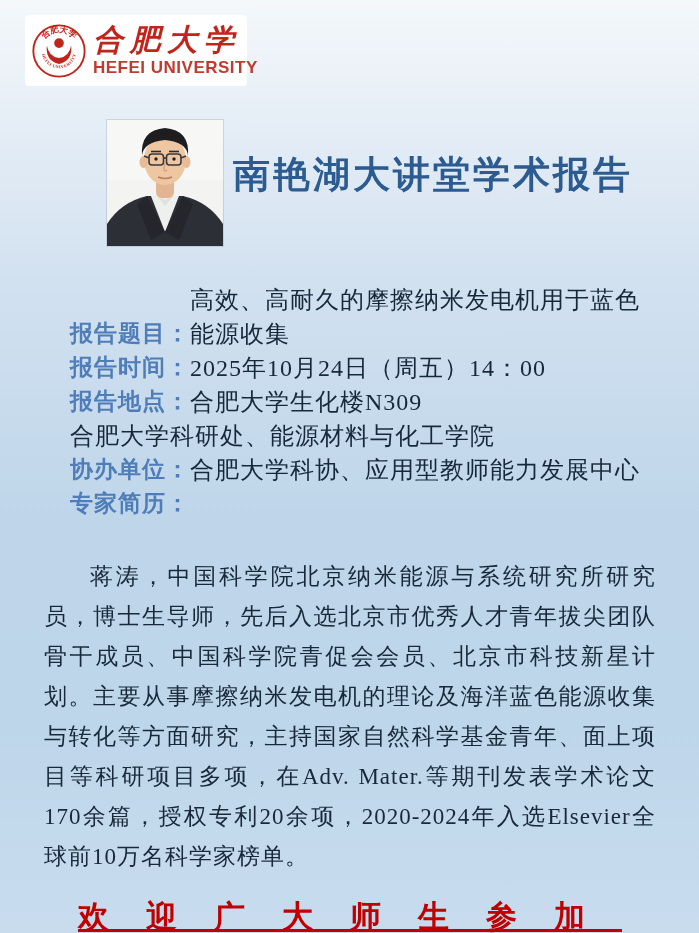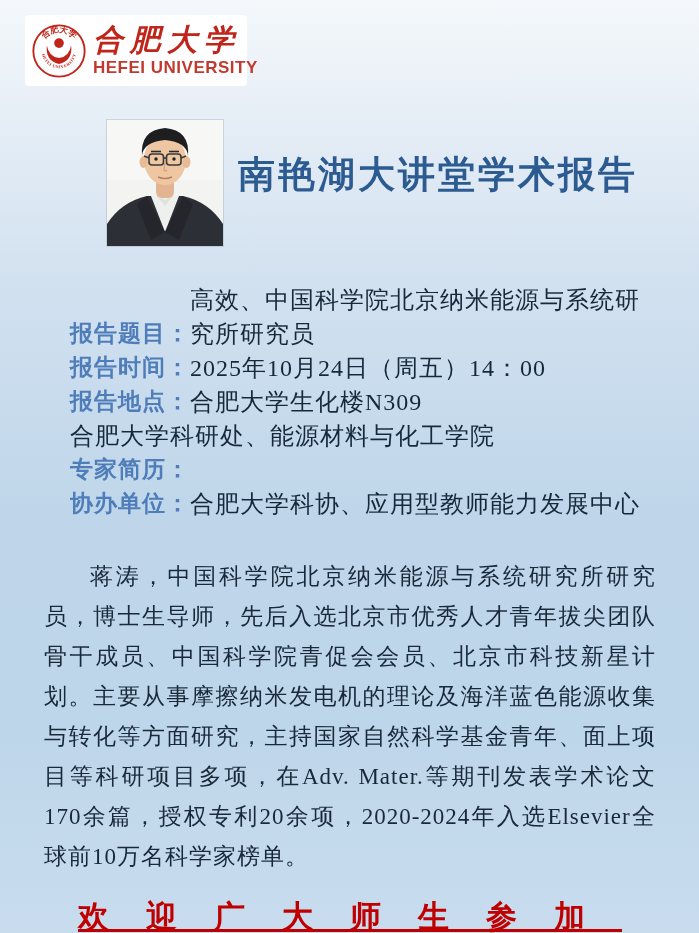--- a/index.html
+++ b/index.html
@@ -27,21 +27,21 @@
   .logo-en{
     font-size:17px;font-weight:600;color:#c13a2f;letter-spacing:0.5px;
     margin-top:4px;white-space:nowrap;
     font-family:"Liberation Sans","DejaVu Sans",sans-serif;
   }
   
   .photo{position:absolute;left:107px;top:120px;width:116px;height:126px;box-shadow:0 0 0 1px rgba(120,140,160,.25);}
   
   .title{
     position:absolute;left:228px;top:150px;width:410px;
-    text-align:right;font-size:37px;font-weight:bold;color:#2b5b90;
+    text-align:center;font-size:37px;font-weight:bold;color:#2b5b90;
     letter-spacing:3px;white-space:nowrap;
   }
   
   .fields{position:absolute;left:70px;top:283px;width:578px;}
   .field-row{display:flex;align-items:flex-end;}
   .field-label{
     flex:none;width:120px;color:#4e7db9;font-size:23px;font-weight:bold;
     line-height:34px;letter-spacing:1px;white-space:nowrap;
   }
   .field-value{
@@ -123,42 +123,42 @@
     <circle cx="67" cy="39" r="1.7" fill="#222"></circle>
     <path d="M58,42 L57,50 Q58,52 60,50" fill="none" stroke="#d5a27c" stroke-width="1.3"></path>
     <path d="M51,57 Q58,60 65,57" fill="none" stroke="#b97f63" stroke-width="1.6"></path>
   </svg>
 
   <div class="title">南艳湖大讲堂学术报告</div>
 
   <div class="fields">
     <div class="field-row">
       <span class="field-label">报告题目：</span>
-      <span class="field-value">高效、中国科学院北京纳米能源与系统研究所研究员</span>
+      <span class="field-value">高效、高耐久的摩擦纳米发电机用于蓝色能源收集</span>
     </div>
     <div class="field-row">
       <span class="field-label">报告时间：</span>
       <span class="field-value">2025年10月24日（周五）14：00</span>
     </div>
     <div class="field-row">
       <span class="field-label">报告地点：</span>
       <span class="field-value">合肥大学生化楼N309</span>
     </div>
     <div class="field-row">
     </div>
     <div class="field-row">
       <span class="field-value">合肥大学科研处、能源材料与化工学院</span>
     </div>
     <div class="field-row">
+      <span class="field-label">协办单位：</span>
+      <span class="field-value">合肥大学科协、应用型教师能力发展中心</span>
+    </div>
+    <div class="field-row">
       <span class="field-label">专家简历：</span>
       <span class="field-value"></span>
-    </div>
-    <div class="field-row">
-      <span class="field-label">协办单位：</span>
-      <span class="field-value">合肥大学科协、应用型教师能力发展中心</span>
     </div>
   </div>
 
   <p class="bio">蒋涛，中国科学院北京纳米能源与系统研究所研究员，博士生导师，先后入选北京市优秀人才青年拔尖团队骨干成员、中国科学院青促会会员、北京市科技新星计划。主要从事摩擦纳米发电机的理论及海洋蓝色能源收集与转化等方面研究，主持国家自然科学基金青年、面上项目等科研项目多项，在Adv. Mater.等期刊发表学术论文170余篇，授权专利20余项，2020-2024年入选Elsevier全球前10万名科学家榜单。</p>
 
   <div class="welcome">欢迎广大师生参加</div>
 
 </div>
 
 </body></html>

